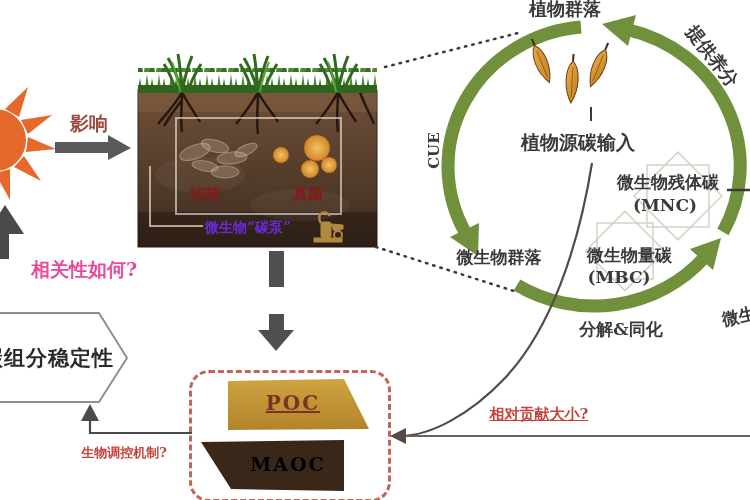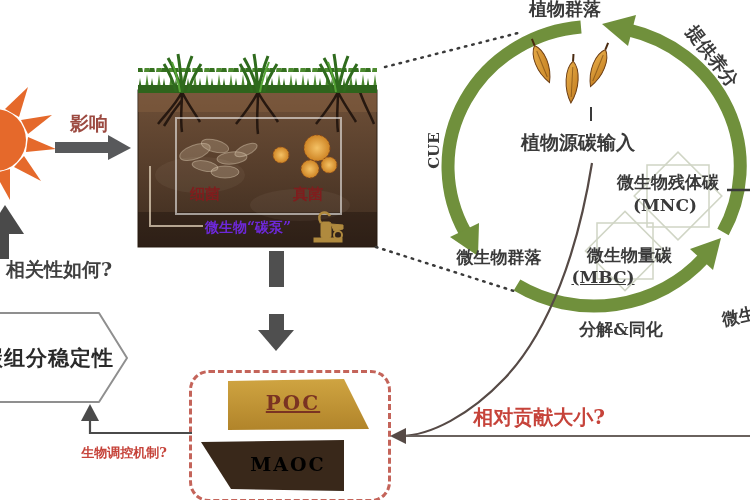--- a/index.html
+++ b/index.html
@@ -4,21 +4,21 @@
 <style>
   html,body{margin:0;padding:0;background:#fff;}
   #canvas{position:relative;width:750px;height:500px;background:#fff;overflow:hidden;
           font-family:"DejaVu Serif","Liberation Serif",serif;}
   #canvas svg{position:absolute;left:0;top:0;}
   .lbl{position:absolute;font-weight:bold;line-height:1.15;white-space:nowrap;
        font-family:"DejaVu Serif","Liberation Serif",serif;}
   .c-dark{color:#3a3a3a;}
   .c-red{color:#c6433a;}
   .c-pink{color:#c26258;}
-  .c-maroon{color:#404040;}
+  .c-maroon{color:#ec4899;margin-left:25px;}
   .c-influence{color:#9c4a41;}
   .c-soilwhite{color:#7f1d1d;text-align:right;}
   .c-gold{color:#6d28d9;}
   .dashed-box{position:absolute;left:189px;top:370px;width:196px;height:126px;
               border:3px dashed #c4645a;border-radius:20px;background:#fff;}
   .ctr{text-align:center;}
 </style>
 </head>
 <body>
 
@@ -191,34 +191,34 @@
 
   <div class="lbl c-influence ctr" style="left:64px;top:113px;width:50px;font-size:19px;">影响</div>
 
   <div class="lbl c-maroon" style="left:6px;top:259px;width:112px;font-size:19px;">相关性如何?</div>
 
   <div class="lbl" style="left:-18px;top:346px;width:150px;font-size:21px;letter-spacing:1px;color:#2a2a2a;">碳组分稳定性</div>
 
   <div class="lbl c-red ctr" style="left:59px;top:446px;width:130px;font-size:13px;">生物调控机制?</div>
 
 
-  <div class="lbl c-red ctr" style="left:472px;top:406px;width:134px;font-size:20px;">相对贡献大小?</div>
+  <div class="lbl c-red ctr" style="left:472px;top:406px;width:134px;font-size:15px;text-decoration:underline;">相对贡献大小?</div>
 
   <div class="lbl c-soilwhite" style="left:190px;top:186px;font-size:15px;">细菌</div>
   <div class="lbl c-soilwhite" style="left:293px;top:186px;font-size:15px;">真菌</div>
   <div class="lbl c-gold" style="left:205px;top:219px;font-size:14px;">微生物“碳泵”</div>
 
   <div class="lbl ctr" style="left:240px;top:392px;width:106px;font-size:20px;letter-spacing:2px;color:#7a3322;text-decoration:underline;">POC</div>
   <div class="lbl ctr" style="left:232px;top:454px;width:112px;font-size:19px;letter-spacing:2px;color:#000000;">MAOC</div>
 
   <div class="lbl c-dark ctr" style="left:520px;top:-1px;width:90px;font-size:18px;">植物群落</div>
   <div class="lbl c-dark ctr" style="left:672px;top:46px;width:80px;font-size:18px;transform:rotate(52deg);">提供养分</div>
   <div class="lbl c-dark ctr" style="left:512px;top:132px;width:132px;font-size:19px;">植物源碳输入</div>
   <div class="lbl c-dark ctr" style="left:606px;top:173px;width:124px;font-size:17px;">微生物残体碳</div>
   <div class="lbl c-dark ctr" style="left:620px;top:196px;width:90px;font-size:17px;">(MNC)</div>
   <div class="lbl c-dark ctr" style="left:566px;top:246px;width:106px;font-size:17px;text-align:right;">微生物量碳</div>
-  <div class="lbl c-dark ctr" style="left:558px;top:268px;width:90px;font-size:17px;text-decoration:underline;">(MBC)</div>
+  <div class="lbl c-dark ctr" style="left:574px;top:268px;width:90px;font-size:17px;">(MBC)</div>
   <div class="lbl c-dark ctr" style="left:448px;top:248px;width:102px;font-size:17px;">微生物群落</div>
   <div class="lbl c-dark ctr" style="left:570px;top:320px;width:102px;font-size:17px;">分解&amp;同化</div>
   <div class="lbl c-dark ctr" style="left:410px;top:142px;width:50px;font-size:15px;transform:rotate(-90deg);">CUE</div>
   <div class="lbl c-dark" style="left:722px;top:307px;font-size:17px;transform:rotate(-12deg);">微生</div>
 
 </div>
 
 </body></html>

